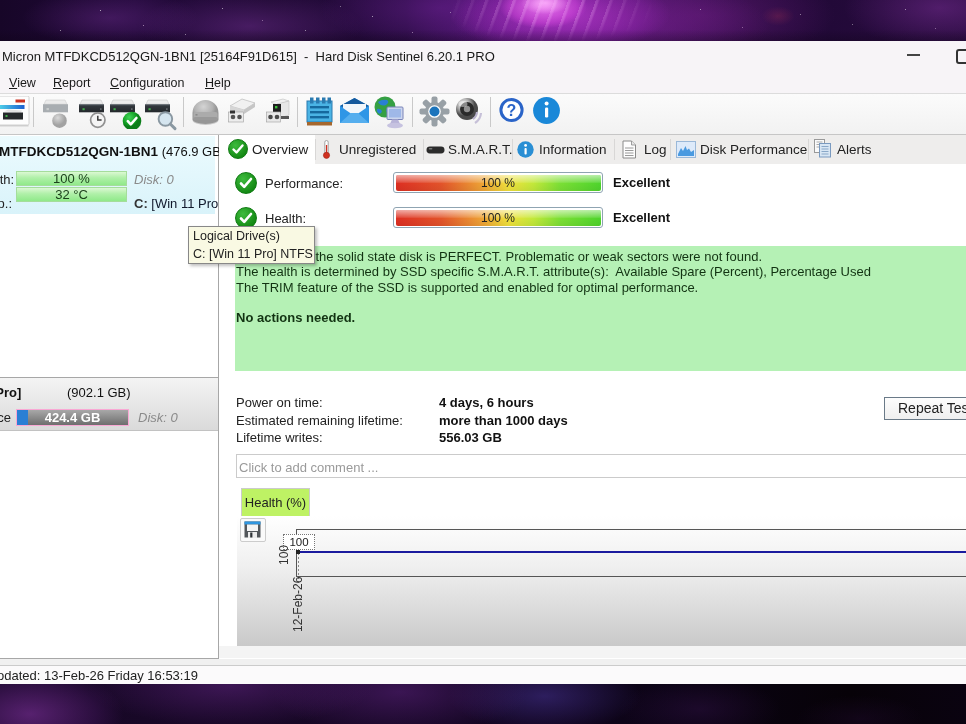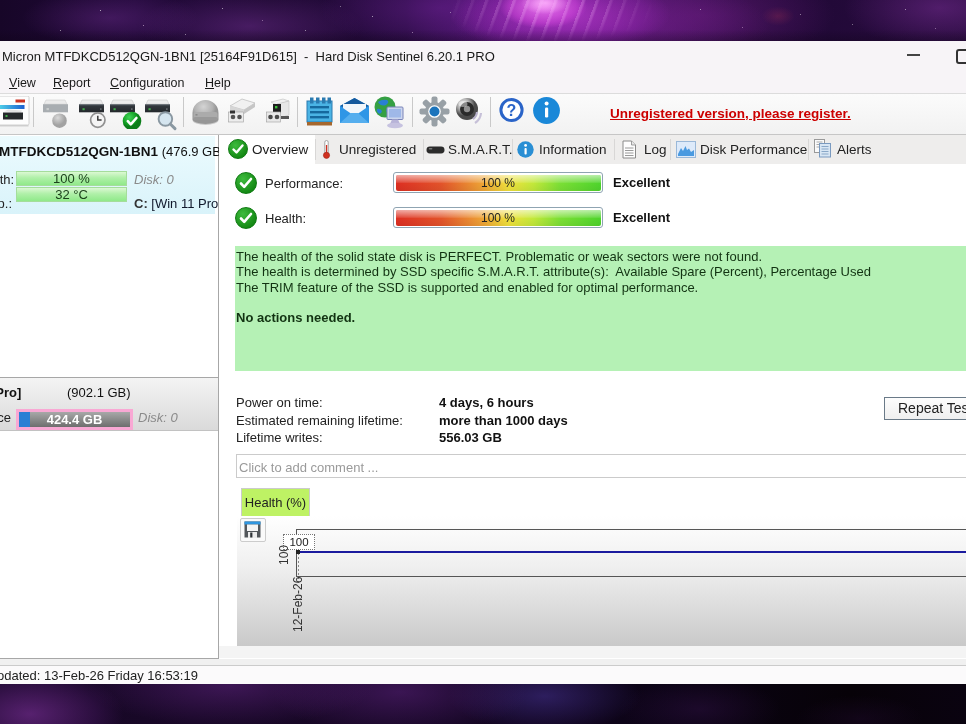--- a/index.html
+++ b/index.html
@@ -281,37 +281,36 @@
   <div class="tsep" style="left:490px;"></div>
   <svg class="ticon" style="left:498px;" width="28" height="30">
     <circle cx="13.5" cy="14" r="10.6" fill="#fff" stroke="#2a64c8" stroke-width="3"></circle>
     <text x="13.5" y="19.5" text-anchor="middle" font-family="Liberation Sans" font-size="16" font-weight="bold" fill="#2a64c8">?</text>
   </svg>
   <svg class="ticon" style="left:532px;" width="32" height="32">
     <circle cx="14.5" cy="14.5" r="13.4" fill="#1a88d8"></circle>
     <rect x="13" y="11.5" width="3.2" height="10" rx="1.2" fill="#fff"></rect>
     <circle cx="14.6" cy="7.5" r="2" fill="#fff"></circle>
   </svg>
-  <div class="abs" id="unreg">Unregistered version, please register.</div>
   <div class="abs" id="lpanel1">
     <div class="abs" id="ditem"></div>
     <div class="abs" style="left:-1px;top:9px;font-size:13px;color:#111;white-space:nowrap;"><b style="font-size:13.5px;">MTFDKCD512QGN-1BN1</b> (476.9 GB</div>
     <div class="abs" style="left:-27px;top:37px;font-size:13px;color:#222;">Health:</div>
     <div class="greenbar" style="top:36px;">100 %</div>
     <div class="abs" style="left:134px;top:37px;font-size:13px;color:#8a8a8a;font-style:italic;">Disk: 0</div>
     <div class="abs" style="left:-27px;top:61px;font-size:13px;color:#222;">Temp.:</div>
     <div class="greenbar" style="top:52px;text-align:center;">32 °C</div>
     <div class="abs" style="left:134px;top:61px;font-size:13px;color:#333;white-space:nowrap;"><b>C:</b> <span style="color:#0f172a">[Win 11 Pro</span></div>
   </div>
   <div class="abs" id="lpanel2">
     <div class="abs" id="pitem"></div>
     <div class="abs" style="left:-71px;top:7px;font-size:13px;color:#111;white-space:nowrap;font-weight:bold;">C: [Win 11 Pro]</div>
     <div class="abs" style="left:67px;top:7px;font-size:13px;color:#111;">(902.1 GB)</div>
     <div class="abs" style="left:-54px;top:32px;font-size:13px;color:#222;">Free space</div>
-    <div class="abs" style="left:16px;top:31px;width:111px;height:15px;border:3px solid #f9a8d4;background:#2a7fd4;">
+    <div class="abs" style="left:16px;top:31px;width:111px;height:15px;border:1px solid #f9a8d4;background:#2a7fd4;">
       <div class="abs" style="left:11px;top:0;width:100px;height:15px;background:linear-gradient(180deg,#a8a8a8,#6e6e6e);"></div>
       <div class="abs" style="left:0;top:0;width:111px;text-align:center;font-size:13px;font-weight:bold;color:#fff;line-height:15px;">424.4 GB</div>
     </div>
     <div class="abs" style="left:138px;top:32px;font-size:13px;color:#8a8a8a;font-style:italic;">Disk: 0</div>
   </div>
   <div class="abs" id="tabbar"></div>
   <div class="abs" id="content"></div>
 
   <div class="abs" style="left:219px;top:135px;width:96px;height:29px;background:#fff;"></div>
   <div class="checkc" style="left:228px;top:139px;width:18px;height:18px;">
@@ -423,13 +422,14 @@
   <div class="abs" style="left:296px;top:550px;width:4px;height:4px;background:#222;"></div>
   <div class="abs" id="lab100">100</div>
   <div class="rot" style="left:291px;top:551px;">100</div>
   <div class="rot" style="left:305px;top:618px;">12-Feb-26</div>
 
   <div class="abs" style="left:219px;top:646px;width:747px;height:12px;background:#f4f4f4;"></div>
   <div class="abs" id="strip"></div>
   <div class="abs" id="statusbar"></div>
   <div class="abs" id="statustext">odated: 13-Feb-26 Friday 16:53:19</div>
 
+  <div class="abs" id="tooltip">Logical Drive(s)<br>C: [Win 11 Pro] NTFS</div>
 </div>
 
 </body></html>

